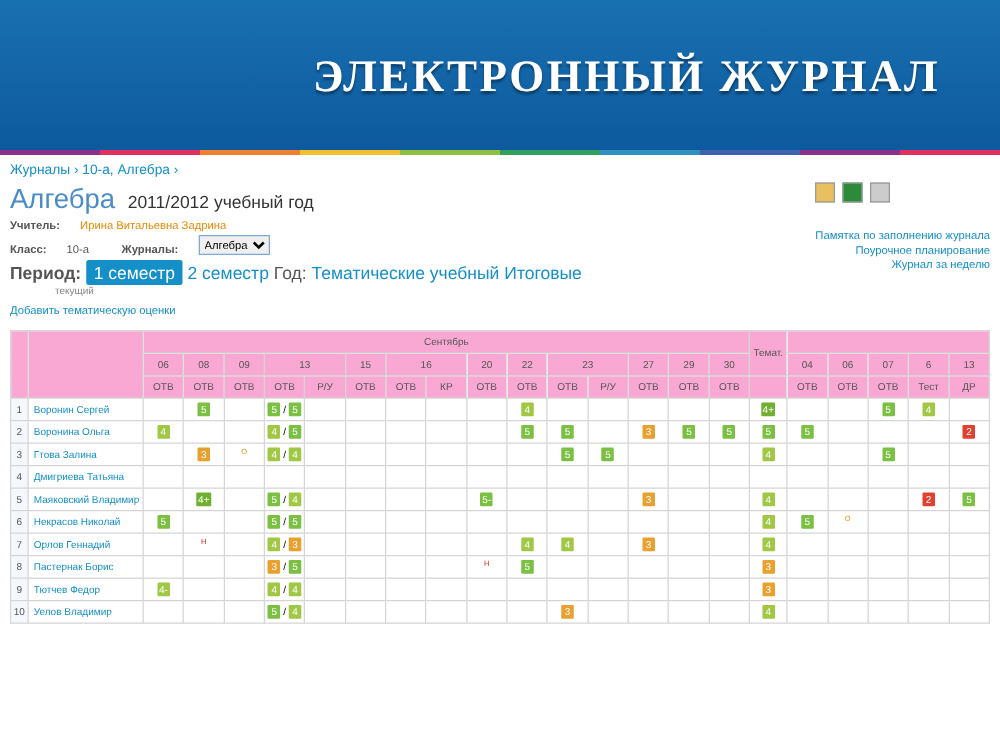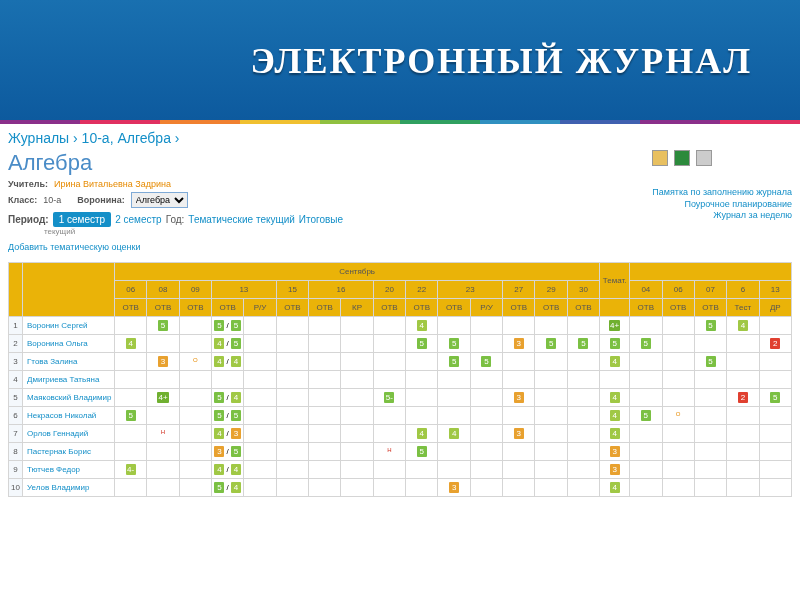--- a/index.html
+++ b/index.html
@@ -2,42 +2,42 @@
 <html><head>
 <meta charset="utf-8">
 <style>
   * { box-sizing: border-box; margin: 0; padding: 0; }
   body { font-family: Arial, sans-serif; font-size: 10px; background: #fff; width: 800px; height: 600px; overflow: hidden; }
   .banner { height: 120px; background: linear-gradient(to bottom, #1970b0 0%, #0d5a9e 100%); position: relative; }
   .banner-title { color: #fff; font-size: 36px; font-weight: bold; letter-spacing: 2px; position: absolute; right: 48px; top: 40px; font-family: "Times New Roman", serif; text-shadow: 0 2px 2px rgba(0,0,0,.4); }
   .stripe { height: 4px; display: flex; }
   .stripe span { flex: 1; }
   .content { padding: 6px 8px 0 8px; }
-  .breadcrumb { color: #148fc8; font-size: 14px; margin-bottom: 4px; }
+  .breadcrumb { color: #148fc8; font-size: 11px; margin-bottom: 4px; }
   .breadcrumb a { color: #148fc8; text-decoration: none; }
   .title-block { display: flex; align-items: baseline; gap: 10px; }
   .subject-title { color: #4a8cc7; font-size: 22px; font-weight: normal; }
   .year { color: #333; font-size: 14px; }
   .icons { display: flex; gap: 6px; }
   .icon-box { width: 16px; height: 16px; border: 1px solid #999; display: inline-block; }
-  .meta-row { display: flex; align-items: center; gap: 6px; font-size: 9px; color: #555; margin-top: 3px; }
+  .meta-row { display: flex; align-items: flex-end; gap: 16px; font-size: 9px; color: #555; margin-top: 3px; }
   .meta-label { font-weight: bold; }
   .teacher-val { color: #e68a00; }
   .subject-select { height: 16px; font-size: 9px; border: 1px solid #7faad6; }
   .links-right { text-align: right; font-size: 9px; color: #148fc8; line-height: 1.3; }
   .links-right div { cursor: pointer; }
   .top-flex { display: flex; justify-content: space-between; align-items: flex-start; }
-  .period-row { display: flex; align-items: center; gap: 4px; font-size: 10px; margin-top: 4px; color: #555; }
+  .period-row { display: flex; align-items: center; gap: 4px; font-size: 14px; margin-top: 4px; color: #555; }
   .period-btn { background: #148fc8; color: #fff; padding: 2px 6px; border-radius: 2px; cursor: pointer; }
   .period-link { color: #148fc8; cursor: pointer; }
   .current-note { font-size: 8px; color: #888; margin-left: 36px; }
   .add-link { color: #148fc8; font-size: 9px; margin-top: 6px; cursor: pointer; display: inline-block; }
   table.grade-table { border-collapse: collapse; width: 100%; margin-top: 10px; font-size: 8px; table-layout: fixed; }
   table.grade-table th, table.grade-table td { border: 1px solid #d5d5d5; padding: 2px; text-align: center; height: 18px; overflow: hidden; }
-  table.grade-table th { background: #eab308; color: #555; font-weight: normal; }
+  table.grade-table th { background: #f9a8d4; color: #555; font-weight: normal; }
   .row-num { width: 14px; background: #f4f8fc; color: #555; }
   .student-name { width: 92px; text-align: left !important; padding-left: 4px !important; color: #148fc8; cursor: pointer; white-space: nowrap; overflow: hidden; }
   .month-hdr { background: #eaf2fa; }
   .grade { display: inline-block; min-width: 10px; height: 11px; line-height: 11px; color: #fff; border-radius: 1px; font-size: 8px; padding: 0 1px; }
   .g5 { background: #7bc043; }
   .g4 { background: #a0c845; }
   .g4p { background: #70b030; }
   .g3 { background: #e8a12f; }
   .g2 { background: #e04030; }
   .sup { font-size: 6px; color: #e68a00; vertical-align: top; }
@@ -65,39 +65,40 @@
 
 <div class="content">
   <div class="breadcrumb">
     <a>Журналы</a> › <a>10-а, Алгебра</a> ›
   </div>
 
   <div class="top-flex">
     <div>
       <div class="title-block">
         <span class="subject-title">Алгебра</span>
+        <span class="year">2011/2012 учебный год</span>
       </div>
       <div class="meta-row">
         <span class="meta-label">Учитель:</span>
         <span class="teacher-val">Ирина Витальевна Задрина</span>
       </div>
       <div class="meta-row">
         <span class="meta-label">Класс:</span>
         <span>10-а</span>
-        <span class="meta-label" style="margin-left:10px">Воронина:</span>
+        <span class="meta-label" style="margin-left:10px">Журналы:</span>
         <select class="subject-select">
           <option>Алгебра</option>
         </select>
       </div>
       <div class="period-row">
         <span class="meta-label">Период:</span>
         <span class="period-btn">1 семестр</span>
         <span class="period-link">2 семестр</span>
         <span>Год:</span>
-        <span class="period-link">Тематические текущий</span>
+        <span class="period-link">Тематические учебный</span>
         <span class="period-link">Итоговые</span>
       </div>
       <div class="current-note">текущий</div>
       <span class="add-link">Добавить тематическую оценки</span>
     </div>
     <div style="text-align:right">
       <div class="icons">
         <span class="icon-box" style="background:#e8c060"></span>
         <span class="icon-box" style="background:#2c8a3c"></span>
         <span class="icon-box" style="background:#ccc"></span>

